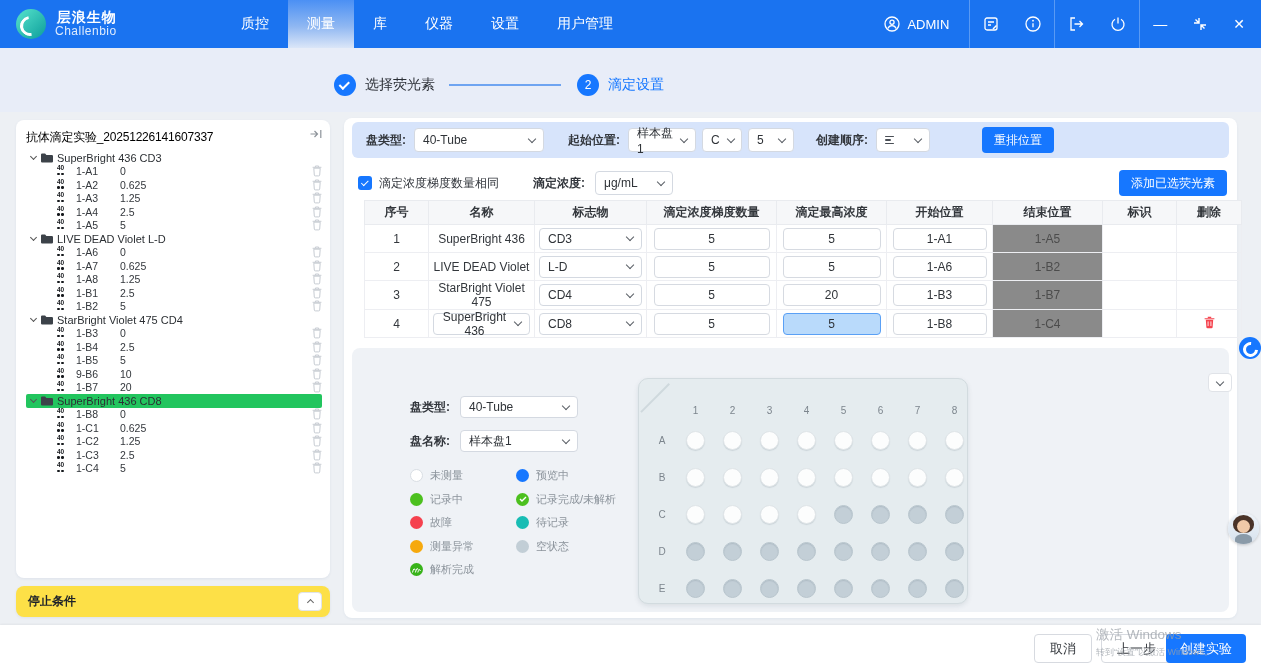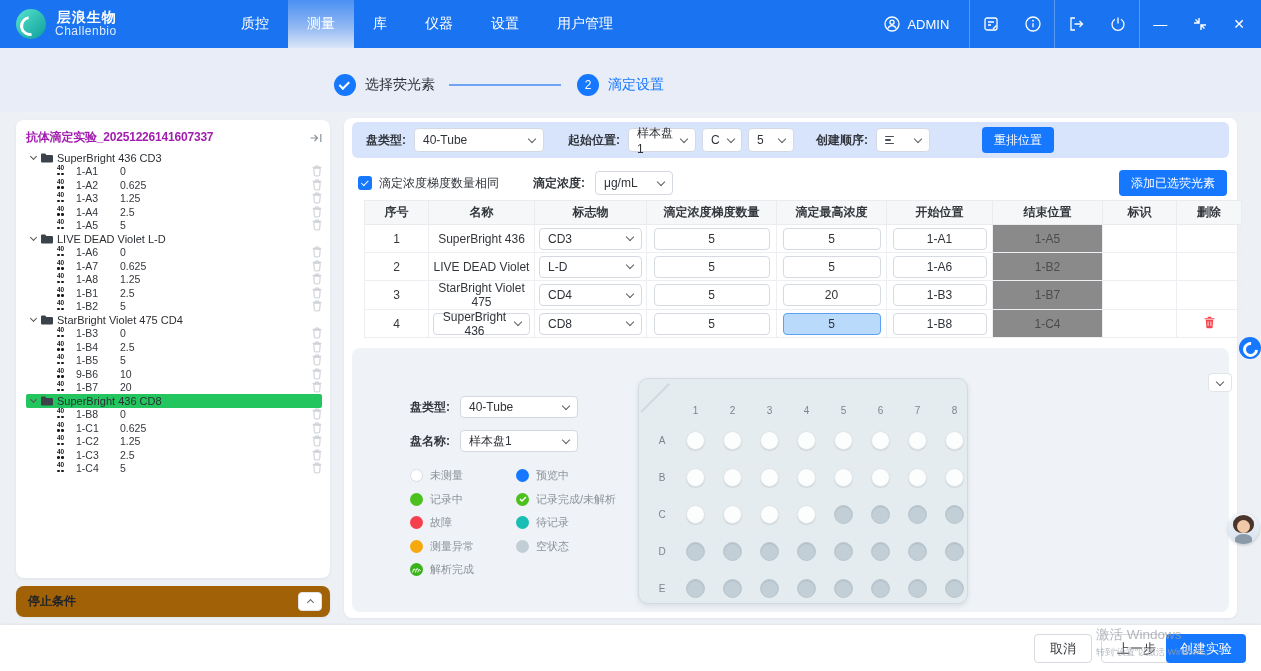--- a/index.html
+++ b/index.html
@@ -28,34 +28,34 @@
   .stepper-strip { position:absolute; top:48px; left:0; width:1261px; height:64px; background:#e8edf8; }
   .stepper { position:absolute; left:334px; top:74px; display:flex; align-items:center; font-size:14px; color:#2b2f36; }
   .step-circle { width:22px; height:22px; border-radius:50%; background:#1677ff; display:flex; align-items:center; justify-content:center; color:#fff; font-size:12px; }
   .ckmark { width:10px; height:6px; border-left:2px solid #fff; border-bottom:2px solid #fff; transform:rotate(-45deg) translate(0,-1px); }
   .step-label { margin:0 14px 0 9px; }
   .step-line { width:112px; height:2px; background:#6ea4f1; margin-right:16px; }
   .step2 .step-label { color:#1677ff; margin-right:0; }
 
   
   .sidebar { position:absolute; left:16px; top:120px; width:314px; height:458px; background:#fff; border-radius:8px; box-shadow:0 1px 3px rgba(25,60,120,.07); padding:9px 8px 8px 10px; }
-  .sb-title { display:flex; align-items:center; font-size:12px; font-weight:bold; color:#a21caf; }
+  .sb-title { display:flex; align-items:flex-start; font-size:12px; font-weight:normal; color:#000000; }
   .sb-title span { flex:1; letter-spacing:-.2px; }
   .tree { margin-top:5px; }
   .tgroup { display:flex; align-items:center; height:13.5px; gap:4px; padding-left:5px; font-size:11px; color:#2b2f33; cursor:pointer; border-radius:2px; }
   .tgroup.selected { background:#22c55e; }
   .chev-down { width:5px; height:5px; border-right:1.3px solid #555; border-bottom:1.3px solid #555; transform:rotate(45deg); margin-top:-2px; flex:none; }
   .titem { display:flex; align-items:center; height:13.5px; padding-left:28px; font-size:10.5px; color:#33373c; cursor:pointer; }
   .titem .pos { width:44px; margin-left:9px; }
   .titem .val { flex:1; }
   .tube { width:13px; height:12px; display:flex; flex-direction:column; align-items:center; line-height:1; flex:none; }
   .tube .n { font-size:6.5px; font-weight:bold; color:#15181c; }
   .tube .d { display:flex; gap:1.5px; margin-top:1px; }
   .tube .d i { width:2.5px; height:2.5px; background:#15181c; border-radius:50%; }
-  .stopcard { position:absolute; left:16px; top:586px; width:314px; height:31px; background:#a16207; border-radius:8px; box-shadow:0 1px 3px rgba(25,60,120,.07); display:flex; align-items:center; padding:0 8px 0 12px; font-size:12px; font-weight:bold; color:#1d2129; }
+  .stopcard { position:absolute; left:16px; top:586px; width:314px; height:31px; background:#fde047; border-radius:8px; box-shadow:0 1px 3px rgba(25,60,120,.07); display:flex; align-items:center; padding:0 8px 0 12px; font-size:12px; font-weight:bold; color:#1d2129; }
   .stopcard span { flex:1; }
   .mini-btn { width:24px; height:19px; background:#fff; border:1px solid #e0e3e8; border-radius:4px; display:flex; align-items:center; justify-content:center; cursor:pointer; }
   .chev-up { width:5px; height:5px; border-right:1.3px solid #666; border-bottom:1.3px solid #666; transform:rotate(-135deg); margin-top:2px; }
 
   
   .main { position:absolute; left:344px; top:118px; width:893px; height:500px; background:#fff; border-radius:8px; box-shadow:0 1px 3px rgba(25,60,120,.06); }
   .ctrlbar { position:absolute; left:8px; top:4px; width:877px; height:36px; background:#d7e4fb; border-radius:6px; display:flex; align-items:center; font-size:12px; color:#32363c; }
   .lbl { font-weight:bold; color:#33373d; flex:none; }
   .sel { background:#fff; border:1px solid #d4d9e1; border-radius:4px; height:24px; display:flex; align-items:center; justify-content:space-between; padding:0 8px; font-size:12px; color:#2f3338; cursor:pointer; flex:none; }
   .chev { width:6px; height:6px; border-right:1.4px solid #5a5f66; border-bottom:1.4px solid #5a5f66; transform:rotate(45deg); margin-top:-3px; flex:none; margin-left:8px; }

